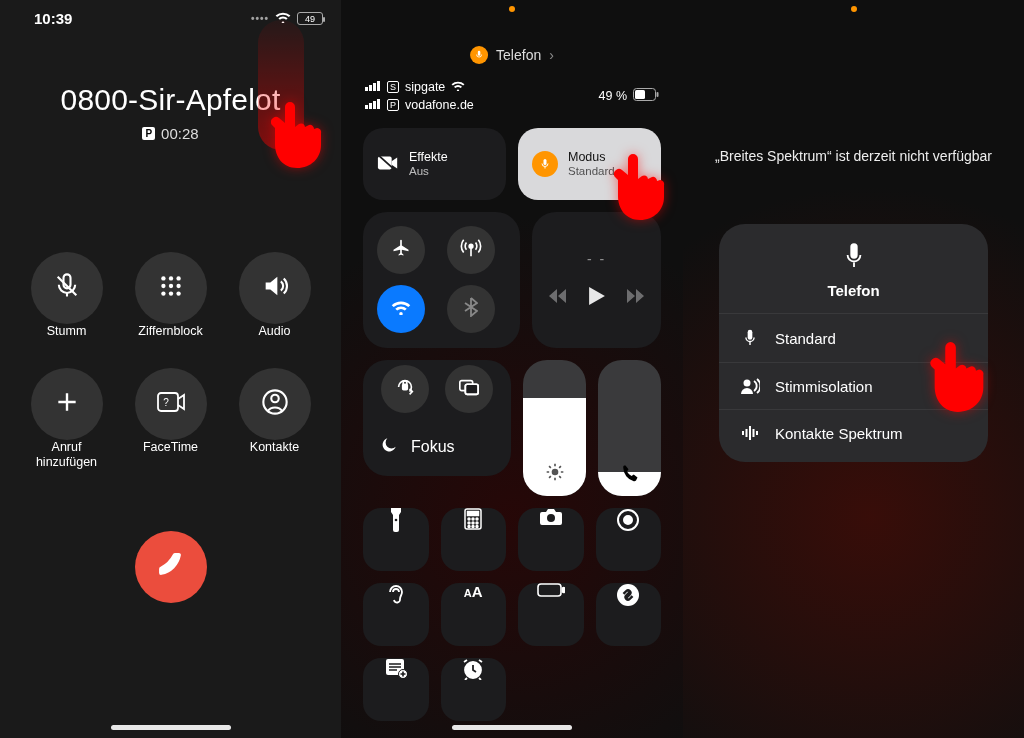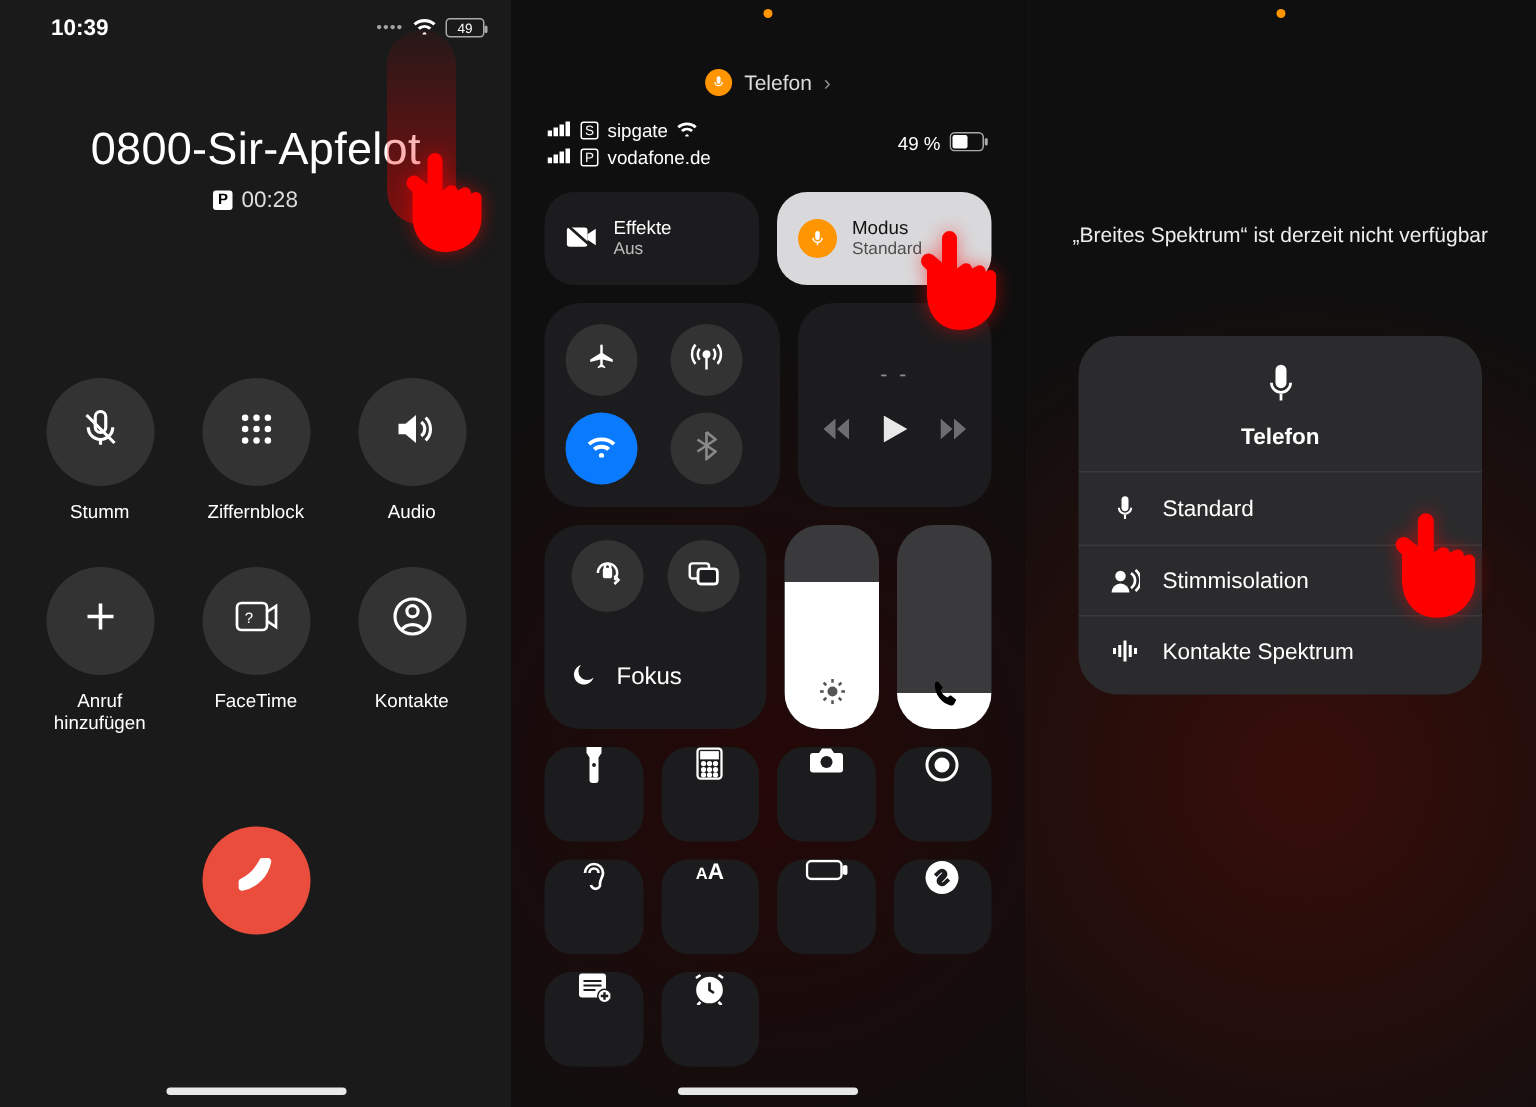--- a/index.html
+++ b/index.html
@@ -41,21 +41,21 @@
   .call-timer {
     text-align: center; margin-top: 8px; font-size: 15px; color: #ddd;
     display:flex; align-items:center; justify-content:center; gap:6px;
   }
   .p-badge { background:#fff; color:#000; font-size:10px; font-weight:800; padding:1px 3px; border-radius:2px;}
   .call-grid {
     margin: 110px auto 0; width: 300px;
     display: grid; grid-template-columns: repeat(3, 1fr);
     row-gap: 28px; column-gap: 12px; justify-items: center;
   }
-  .call-btn { display:flex; flex-direction:column; align-items:center; gap:10px; }
+  .call-btn { display:flex; flex-direction:column; align-items:center; }
   .call-circ {
     width: 72px; height: 72px; border-radius: 50%; background:#333;
     display:flex; align-items:center; justify-content:center; color:#fff;
   }
   .call-label { font-size:12.5px; text-align:center; line-height:1.25; }
   .hangup {
     margin: 60px auto 0; width: 72px; height:72px; border-radius:50%;
     background:#eb4d3d; display:flex; align-items:center; justify-content:center;
   }
   .home-ind { position:absolute; bottom:8px; left:50%; transform:translateX(-50%); width:120px; height:5px; background:#fff; border-radius:3px; opacity:.9;}
@@ -83,36 +83,36 @@
   .cc-app .chev { opacity:.6 }
   .cc-status { position:absolute; top:80px; left:24px; right:24px; display:flex; justify-content:space-between; font-size:12.5px;}
   .cc-status .col { display:flex; flex-direction:column; gap:4px;}
   .cc-status .row { display:flex; align-items:center; gap:6px;}
   .cc-status .sq { border:1px solid #fff; font-size:9px; padding:0 2px; border-radius:2px;}
   .cc-batt { display:flex; align-items:center; gap:6px;}
 
   .cc-body { position:absolute; top:128px; left:22px; right:22px; }
   .cc-row { display:flex; gap:12px; margin-bottom:12px; }
   .wide-btn {
-    flex:1; background:#1c1c1e; border-radius:20px; height:62px;
+    flex:1; background:#1c1c1e; border-radius:20px; height:72px;
     display:flex; align-items:center; gap:10px; padding:0 14px; font-size:12.5px;
   }
   .wide-btn.active { background:#d9d9db; color:#111 }
   .wide-btn .lbl { display:flex; flex-direction:column; line-height:1.2 }
   .wide-btn .lbl .sub { opacity:.7; font-size:11.5px }
   .wide-btn .mic-dot { width:26px;height:26px;border-radius:50%;background:#ff9500;display:flex;align-items:center;justify-content:center;}
 
   .conn-tile { flex:1; background:#1c1c1e; border-radius:24px; height:136px; padding:14px; display:grid; grid-template-columns:1fr 1fr; grid-template-rows:1fr 1fr; gap:10px;}
   .conn-circ { width:48px;height:48px;border-radius:50%; background:#333; display:flex;align-items:center;justify-content:center;}
   .conn-circ.blue { background:#0a7aff }
   .media-tile { flex:1; background:#1c1c1e; border-radius:24px; height:136px; display:flex; flex-direction:column; align-items:center; justify-content:center; gap:20px;}
   .media-dash { font-size:14px; opacity:.5; letter-spacing:2px;}
   .media-ctrls { display:flex; gap:22px; align-items:center; opacity:.9;}
 
-  .focus-tile { flex:1.5; background:#1c1c1e; border-radius:24px; height:136px; display:flex; flex-direction:column;}
+  .focus-tile { flex:1.5; background:#1c1c1e; border-radius:24px; height:116px; display:flex; flex-direction:column;}
   .focus-top { flex:1; display:flex; align-items:center; justify-content:space-around; padding:0 10px;}
   .focus-top .mini { width:48px;height:48px;border-radius:50%;background:#333;display:flex;align-items:center;justify-content:center;}
   .focus-bot { flex:1; display:flex; align-items:center; gap:12px; padding:0 16px;}
 
   .slider { width:63px; height:136px; border-radius:24px; background:#3a3a3c; position:relative; overflow:hidden; display:flex; align-items:flex-end; justify-content:center;}
   .slider .fill { position:absolute; bottom:0; left:0; right:0; background:#fff;}
   .slider.bright .fill { height:72%;}
   .slider.vol .fill { height:18%;}
   .slider .glyph { position:absolute; bottom:10px; color:#555;}
   .slider.vol .glyph { color:#000 }

